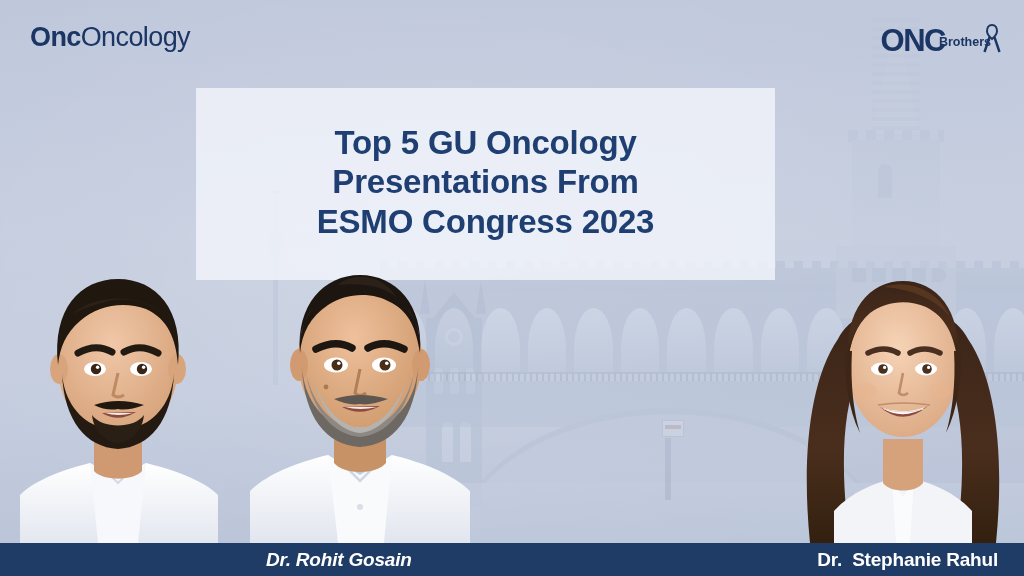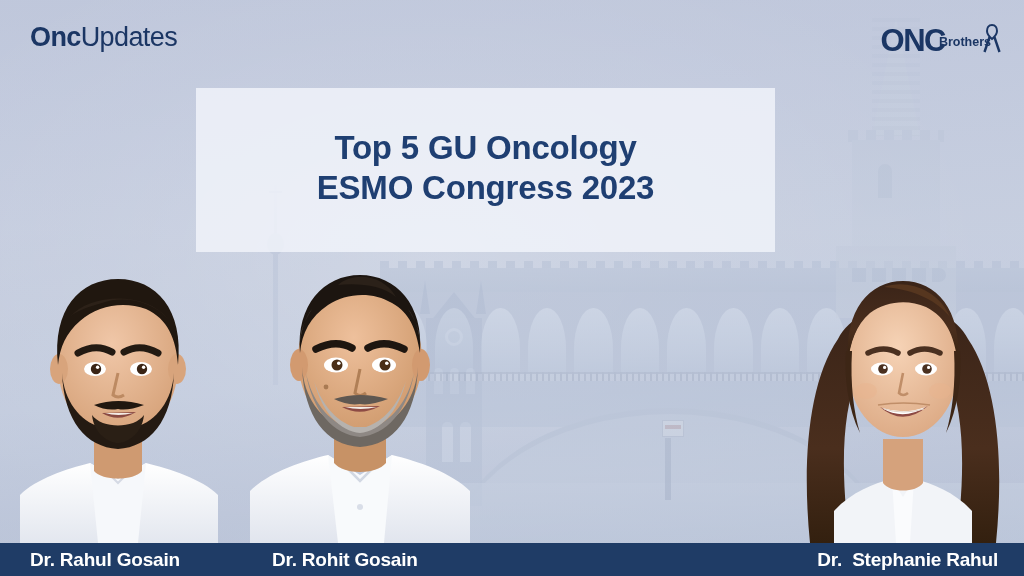--- a/index.html
+++ b/index.html
@@ -229,21 +229,21 @@
     background:linear-gradient(to bottom,
       rgba(186,196,216,0.46) 0%,
       rgba(190,200,219,0.40) 40%,
       rgba(178,190,212,0.46) 100%);
   }
 
   
   .title-card {
     position:absolute;
     left:196px; top:88px;
-    width:579px; height:164px;
+    width:579px; height:192px;
     background:rgba(243,245,251,0.80);
     display:flex; align-items:center; justify-content:center;
   }
   .title-card .headline {
     text-align:center;
     color:#1f3f72;
     font-weight:bold;
     font-size:33px;
     line-height:1.20;
     letter-spacing:-0.2px;
@@ -297,21 +297,21 @@
   }
   .name {
     position:absolute; top:0;
     height:33px; line-height:33px;
     color:#ffffff; font-weight:bold;
     font-size:19px;
     letter-spacing:-0.2px;
     white-space:pre;
   }
   #name-0 { left:30px; }
-  #name-1 { left:272px; }
+  #name-1 { left:266px;font-style:italic; }
   #name-2 { right:26px; }
 </style>
 </head>
 <body>
 
 <div id="stage">
 
   <div class="bg-layer bg-sky"></div>
   <div class="bg-layer bg-haze"></div>
 
@@ -371,26 +371,27 @@
     <div class="rt-win"></div>
     <div class="rt-base"></div>
     <div class="rt-oculi"></div>
   </div>
 
   <div class="bg-layer bg-wash"></div>
 
   <div class="title-card">
     <div class="headline">
       <span>Top 5 GU Oncology</span>
+      <span>Presentations From</span>
       <span>ESMO Congress 2023</span>
     </div>
   </div>
 
   <div class="logo-left">
-    <span class="b">Onc</span><span class="l">Updates</span>
+    <span class="b">Onc</span><span class="l">Oncology</span>
   </div>
 
   <div class="logo-right">
     <span class="onc">ONC</span>
     <span class="brothers">Brothers</span>
     <svg class="ribbon-icon" viewBox="0 0 20 30">
       <path d="M10 1 C6.5 1 5 4 5 7 C5 10 7 12.5 10 15 C13 12.5 15 10 15 7 C15 4 13.5 1 10 1 Z" fill="none" stroke="#1b3664" stroke-width="2"></path>
       <path d="M7.6 13 L2.5 28" stroke="#1b3664" stroke-width="2.4" fill="none"></path>
       <path d="M12.4 13 L17.5 28" stroke="#1b3664" stroke-width="2.4" fill="none"></path>
     </svg>
@@ -534,18 +535,17 @@
       <path d="M94 165 Q115 178 138 164 Q116 172 94 165 Z" fill="#ffffff"></path>
       <path d="M96 166 Q115 172 136 166" stroke="#e0d2c8" stroke-width="1" fill="none"></path>
       <path d="M90 162 Q115 158 142 162" stroke="#c08e68" stroke-width="1.6" fill="none"></path>
 
       <ellipse cx="78" cy="148" rx="11" ry="8" fill="#e8b48f" opacity=".45"></ellipse>
       <ellipse cx="152" cy="148" rx="11" ry="8" fill="#e8b48f" opacity=".45"></ellipse>
     </svg>
   </div>
 
   <div class="name-bar">
-    <div class="name" id="name-0">Dr. Rahul Gosain</div>
     <div class="name" id="name-1">Dr. Rohit Gosain</div>
     <div class="name" id="name-2">Dr.  Stephanie Rahul</div>
   </div>
 
 </div>
 
 </body></html>

